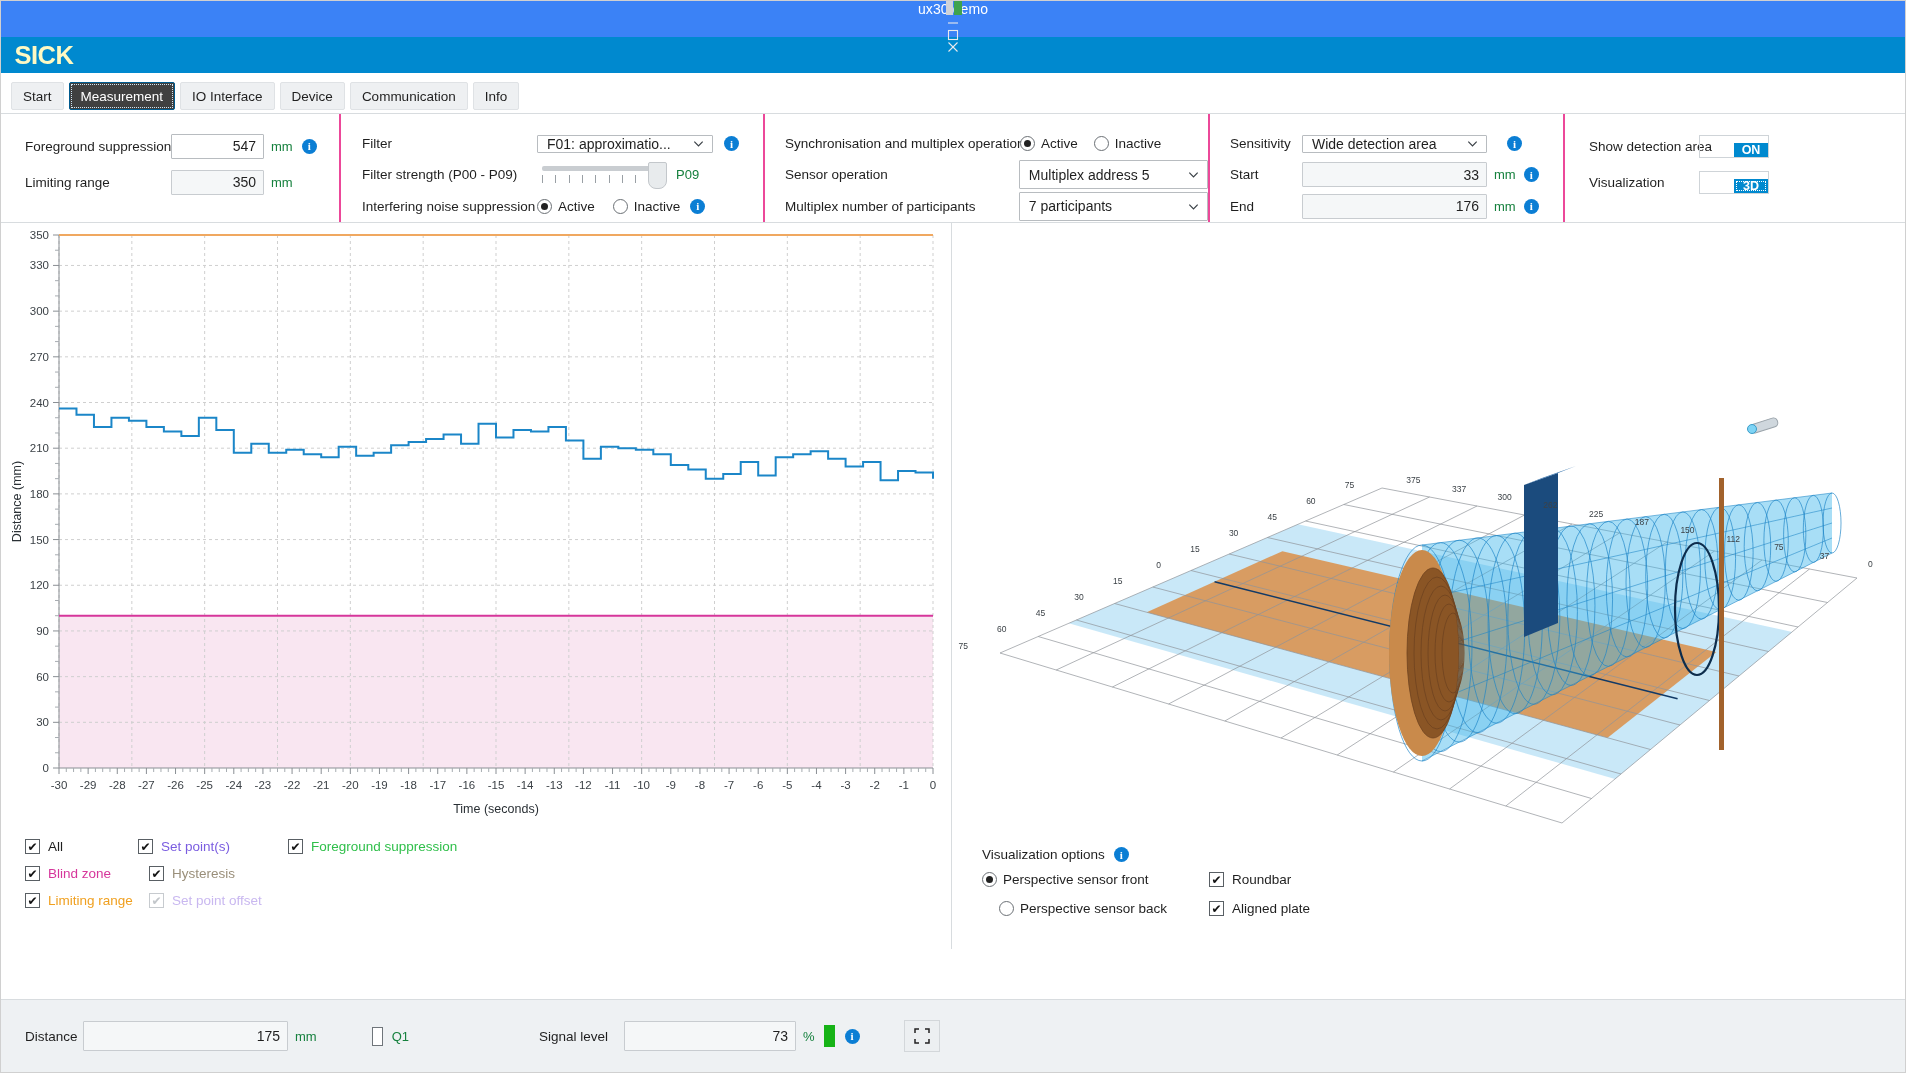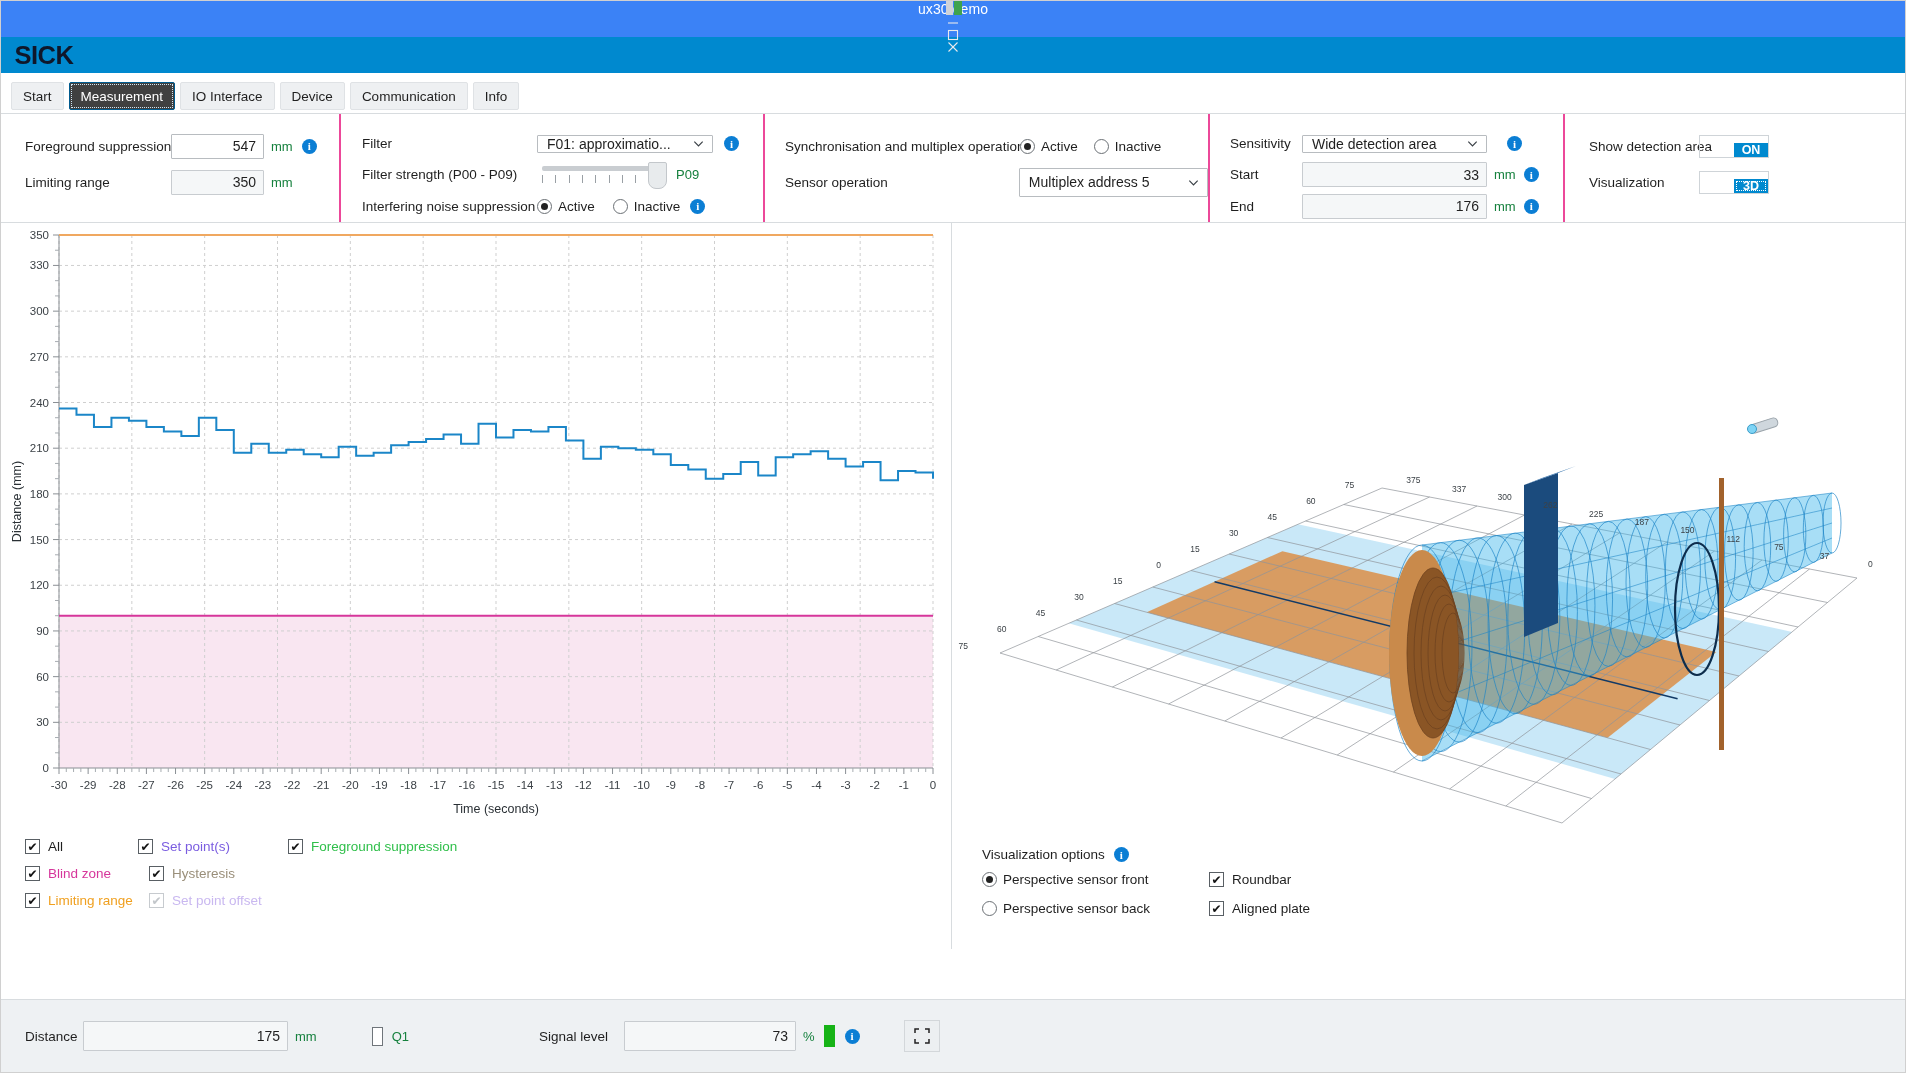--- a/index.html
+++ b/index.html
@@ -20,21 +20,21 @@
   .tb-icon .a{position:absolute;left:0;top:0;width:7px;height:14px;background:#cfd3d8;}
   .tb-icon .b{position:absolute;left:8px;top:0;width:8px;height:14px;background:#3fa34d;}
   .tb-title{font-size:14px;letter-spacing:.1px;}
   .tb-spacer{flex:1;}
   .tb-btn{width:56px;height:36px;display:flex;align-items:center;justify-content:center;color:#e9eaec;}
   .tb-btn svg{display:block;}
 
   
   .brandbar{height:36px;background:#0089cf;display:flex;align-items:center;}
   .brand{
-    margin-left:14px;color:#0f172a;font-weight:700;font-size:25px;
+    margin-left:14px;color:#fef9c3;font-weight:700;font-size:25px;
     letter-spacing:-0.5px;font-family:"Liberation Sans", sans-serif;
     transform:scaleX(1.02);
   }
 
   
   .tabs{height:37px;display:flex;align-items:flex-end;gap:5px;padding:0 10px 3px 10px;background:#fff;}
   .tab{
     height:26px;padding:0 11px;display:flex;align-items:center;justify-content:center;
     background:#eef0f2;border:1px solid #dfe2e5;border-radius:2px;
     font-size:13.5px;color:#1f1f1f;white-space:nowrap;
@@ -221,20 +221,29 @@
         </div>
         <div class="radio" style="margin-left:16px;">
           <span class="rdo"></span>
           <span>Inactive</span>
         </div>
       </div>
       <div class="row">
         <div class="lbl" style="width:235px;">Sensor operation</div>
         <div class="sel" style="width:190px;height:29px;">
           <span class="txt">Multiplex address 5</span>
+          <svg class="chev" viewBox="0 0 14 14">
+              <polyline points="2.5,5 7,9.5 11.5,5" fill="none" stroke="#3a4046" stroke-width="1.3"></polyline>
+            </svg>
+        </div>
+      </div>
+      <div class="row">
+        <div class="lbl" style="width:235px;">Multiplex number of participants</div>
+        <div class="sel" style="width:190px;height:29px;">
+          <span class="txt">7 participants</span>
           <svg class="chev" viewBox="0 0 14 14">
               <polyline points="2.5,5 7,9.5 11.5,5" fill="none" stroke="#3a4046" stroke-width="1.3"></polyline>
             </svg>
         </div>
       </div>
     </div>
 
     <div class="grp" style="width:355px;padding-left:20px;box-sizing:border-box;">
       <div class="row">
         <div class="lbl" style="width:72px;">Sensitivity</div>
@@ -666,21 +675,21 @@
           <div class="radio" style="width:185px;">
             <span class="rdo on"></span>
             <span>Perspective sensor front</span>
           </div>
           <div class="lgitem" style="margin-left:32px;">
             <span class="cbx">✔</span>
             <span>Roundbar</span>
           </div>
         </div>
         <div class="vorow">
-          <div class="radio" style="width:185px;">
+          <div class="radio" style="width:185px;justify-content:flex-end;">
             <span class="rdo"></span>
             <span>Perspective sensor back</span>
           </div>
           <div class="lgitem" style="margin-left:32px;">
             <span class="cbx">✔</span>
             <span>Aligned plate</span>
           </div>
         </div>
       </div>
     </div>

